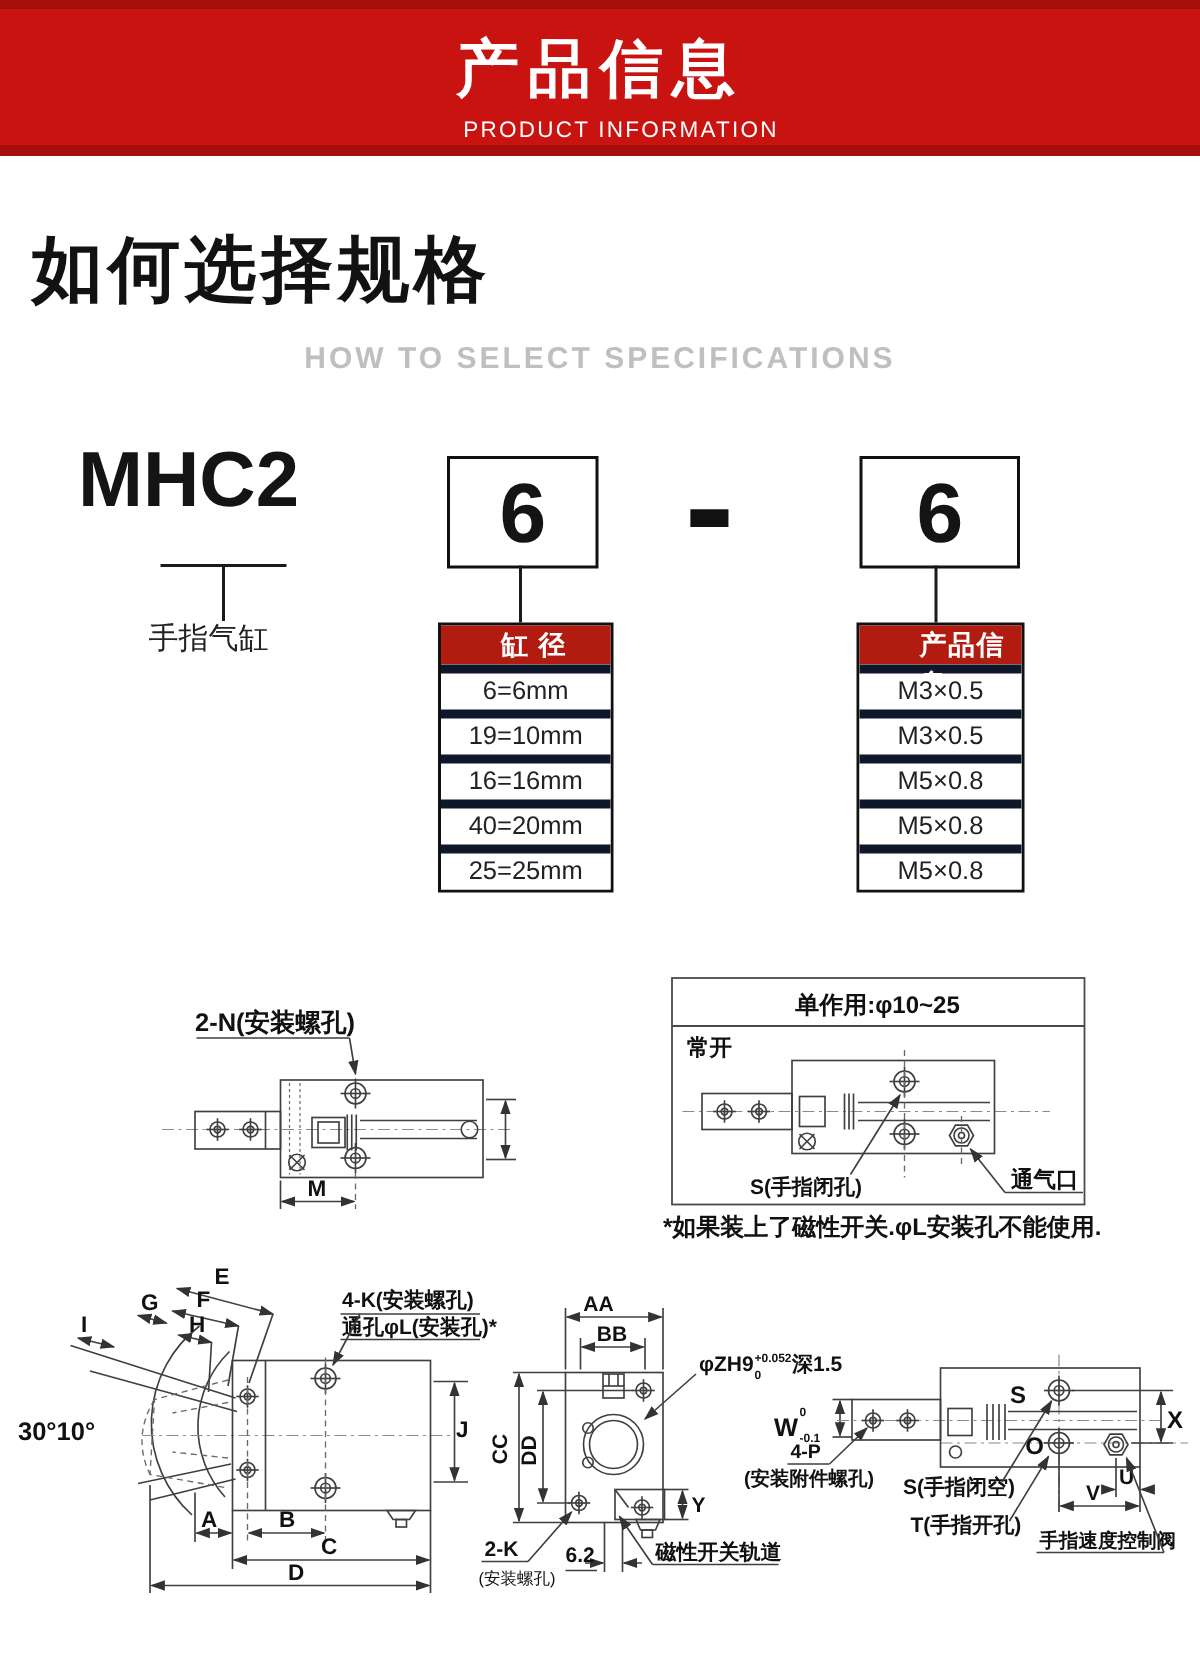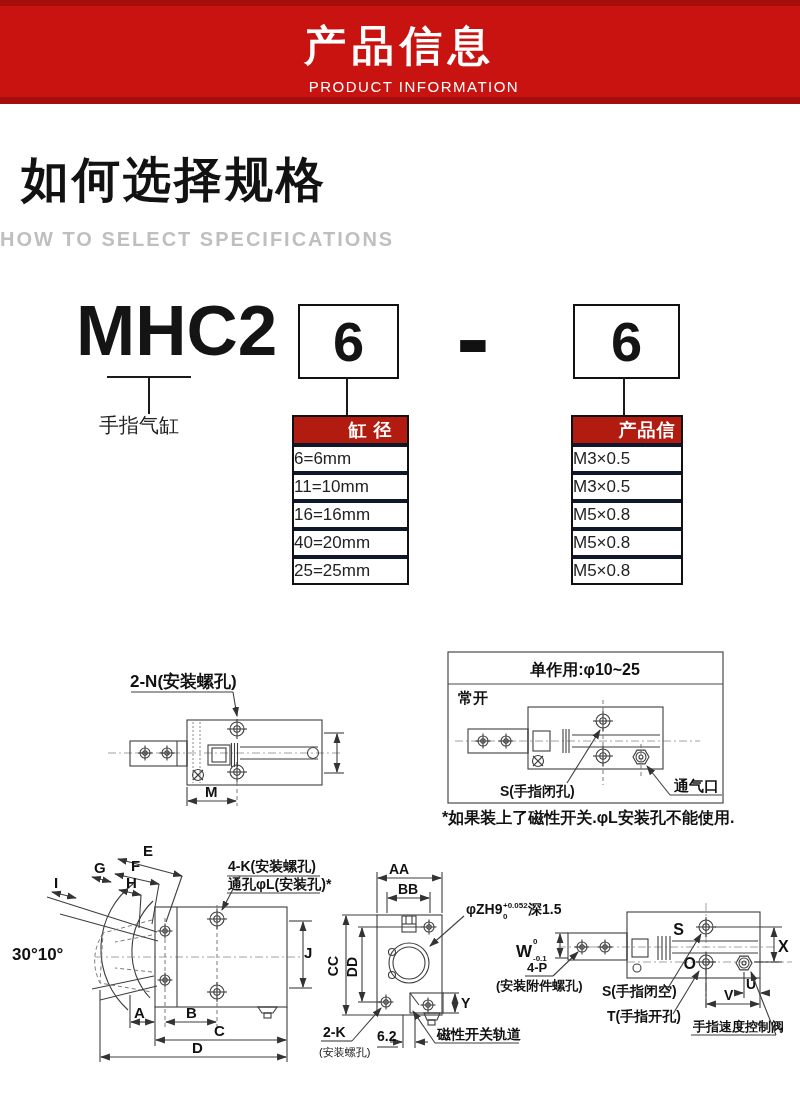--- a/index.html
+++ b/index.html
@@ -9,39 +9,39 @@
   
   .banner{position:absolute;left:0;top:0;width:800px;height:104px;
           background:linear-gradient(#a50e0b 0 6px,#c81310 6px 97px,#a50e0b 97px 100%);
           text-align:center;color:#fff;}
   .banner-cn{margin-top:18px;font-size:42px;font-weight:700;letter-spacing:6px;}
   .banner-en{margin-top:4px;font-size:15px;font-weight:500;letter-spacing:1.5px;padding-left:28px;}
 
   
   .sec-cn{position:absolute;left:0;top:148px;width:800px;
           font-size:48px;font-weight:800;color:#121212;letter-spacing:3px;padding-left:21px;}
-  .sec-en{position:absolute;left:0;top:228px;width:800px;
+  .sec-en{position:absolute;left:0;top:228px;width:800px;text-align:center;
           font-size:20px;font-weight:600;color:#bfbfbf;letter-spacing:2px;}
 
   
-  .model{position:absolute;left:52px;top:290px;font-size:71px;font-weight:800;color:#141414;margin-left:24px;}
+  .model{position:absolute;left:52px;top:290px;font-size:52px;font-weight:800;color:#141414;}
   .ln-h{position:absolute;background:#1a1a1a;height:2px;}
   .ln-v{position:absolute;background:#1a1a1a;width:2px;}
   .code-box{position:absolute;border:2.5px solid #111;background:#fff;text-align:center;
             font-size:56px;font-weight:700;color:#141414;}
   .dash-sep{position:absolute;left:447px;top:300px;width:52px;height:80px;
             font-size:100px;font-weight:900;line-height:74px;text-align:center;color:#111;}
   .model-label{position:absolute;left:99px;top:412px;font-size:20px;font-weight:500;color:#222;}
 
   
   .spec-table{position:absolute;border:2px solid #111;}
-  .spec-header{height:26px;line-height:26px;text-align:center;background:#b21b10;
+  .spec-header{height:26px;line-height:26px;text-align:left;background:#b21b10;
                color:#fff;font-size:18px;font-weight:700;letter-spacing:1px;padding-left:40px;}
-  .spec-row{height:24px;line-height:24px;background:#fff;color:#222;
-            font-size:17px;border-top:4px solid #0f172a;}
+  .spec-row{height:24px;line-height:24px;text-align:center;background:#fff;color:#222;
+            font-size:17px;border-top:6px solid #0f172a;}
 
   
   svg.drawings{position:absolute;left:0;top:628px;}
   svg .ln{stroke:#3f3f3f;fill:none;stroke-width:1.1px;stroke-linecap:butt;}
   svg .box{stroke:#4a4a4a;fill:none;stroke-width:1.2px;}
   svg .cl{stroke:#8a8a8a;fill:none;stroke-width:0.8px;stroke-dasharray:8 3 2 3;}
   svg .hid{stroke:#6a6a6a;fill:none;stroke-width:0.9px;stroke-dasharray:4 3;}
   svg .dot{stroke:#6a6a6a;fill:none;stroke-width:0.8px;stroke-dasharray:2 2;}
   svg text{fill:#111;stroke:none;font-family:"Liberation Sans","DejaVu Sans",sans-serif;}
   svg .t13{font-size:13px;font-weight:600;}
@@ -74,21 +74,21 @@
   <div class="code-box" style="left:298px;top:304px;width:97px;height:71px;line-height:71px;">6</div>
   <div class="dash-sep">-</div>
   <div class="code-box" style="left:573px;top:304px;width:103px;height:71px;line-height:71px;">6</div>
 
   <div class="ln-v" style="left:346px;top:377px;height:38px;"></div>
   <div class="ln-v" style="left:623px;top:377px;height:38px;"></div>
 
   <div class="spec-table" style="left:292px;top:415px;width:113px;">
     <div class="spec-header">缸 径</div>
     <div class="spec-row">6=6mm</div>
-    <div class="spec-row">11=10mm</div>
+    <div class="spec-row">19=10mm</div>
     <div class="spec-row">16=16mm</div>
     <div class="spec-row">40=20mm</div>
     <div class="spec-row">25=25mm</div>
   </div>
 
   <div class="spec-table" style="left:571px;top:415px;width:108px;">
     <div class="spec-header">产品信息</div>
     <div class="spec-row">M3×0.5</div>
     <div class="spec-row">M3×0.5</div>
     <div class="spec-row">M5×0.8</div>

